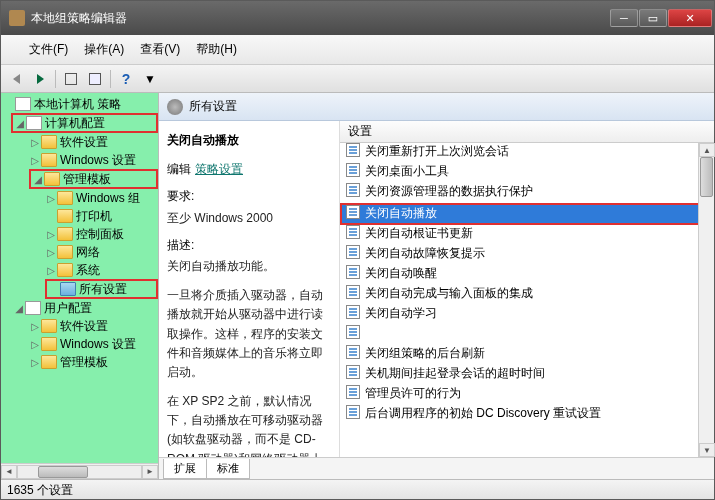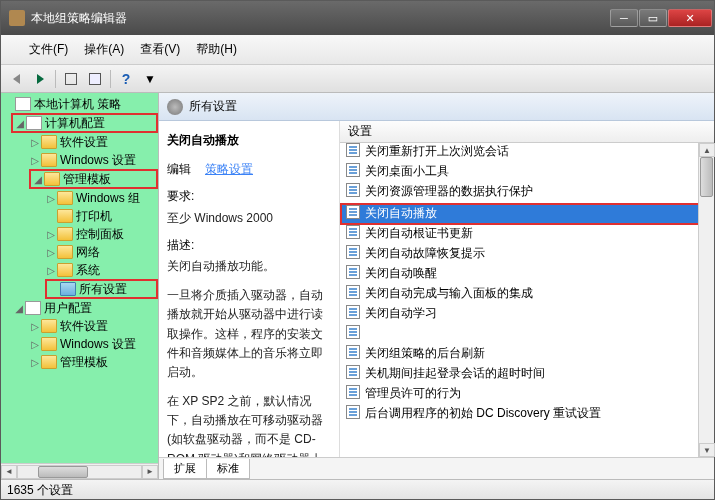--- a/index.html
+++ b/index.html
@@ -33,21 +33,21 @@
 .tree-scroll{height:16px;background:#f0f0f0;border-top:1px solid #ccc;display:flex;align-items:center}
 .tree-scroll .track{flex:1;height:14px;background:#eee;border:1px solid #ccc;position:relative}
 .tree-scroll .thumb{position:absolute;left:20px;width:50px;height:12px;background:linear-gradient(#ddd,#bbb);border:1px solid #999;border-radius:2px}
 .sbtn{width:16px;height:14px;background:#eee;border:1px solid #ccc;display:flex;align-items:center;justify-content:center;font-size:8px;color:#555}
 .content{flex:1;display:flex;flex-direction:column;background:#fff;min-width:0}
 .content-head{height:28px;background:linear-gradient(#eef3fa,#d8e4f2);border-bottom:1px solid #b8c8dc;display:flex;align-items:center;padding:0 8px;gap:6px}
 .gear{width:16px;height:16px;border-radius:50%;background:radial-gradient(#bbb,#777);position:relative}
 .content-body{flex:1;display:flex;min-height:0}
 .desc-pane{width:180px;padding:10px 8px;overflow:hidden;line-height:1.6}
 .desc-title{font-weight:bold;margin-bottom:10px}
-.desc-link{color:#3b82f6;text-decoration:underline;margin-left:14px}
+.desc-link{color:#0f766e;text-decoration:underline;margin-left:4px}
 .desc-label{margin-top:8px}
 .desc-text{margin-top:2px;color:#222}
 .list-pane{flex:1;display:flex;flex-direction:column;border-left:1px solid #ddd;min-width:0;position:relative}
 .list-header{height:22px;background:linear-gradient(#fdfdfd,#eee);border-bottom:1px solid #ccc;display:flex;align-items:center;padding:0 8px}
 .list-body{flex:1;overflow:auto}
 .list-row{height:20px;display:flex;align-items:flex-start;padding:0 6px;gap:5px}
 .list-row .li-ico{width:14px;height:14px;background:#fff;border:1px solid #888;position:relative;flex-shrink:0}
 .list-row .li-ico::after{content:"";position:absolute;left:2px;top:2px;right:2px;height:2px;background:#6aa0d8;box-shadow:0 3px 0 #6aa0d8,0 6px 0 #6aa0d8}
 .list-row.sel{background:#2f7bd9;color:#fff}
 .list-row.sel-hl{border:2px solid #e03030;padding:0 4px;height:22px}

